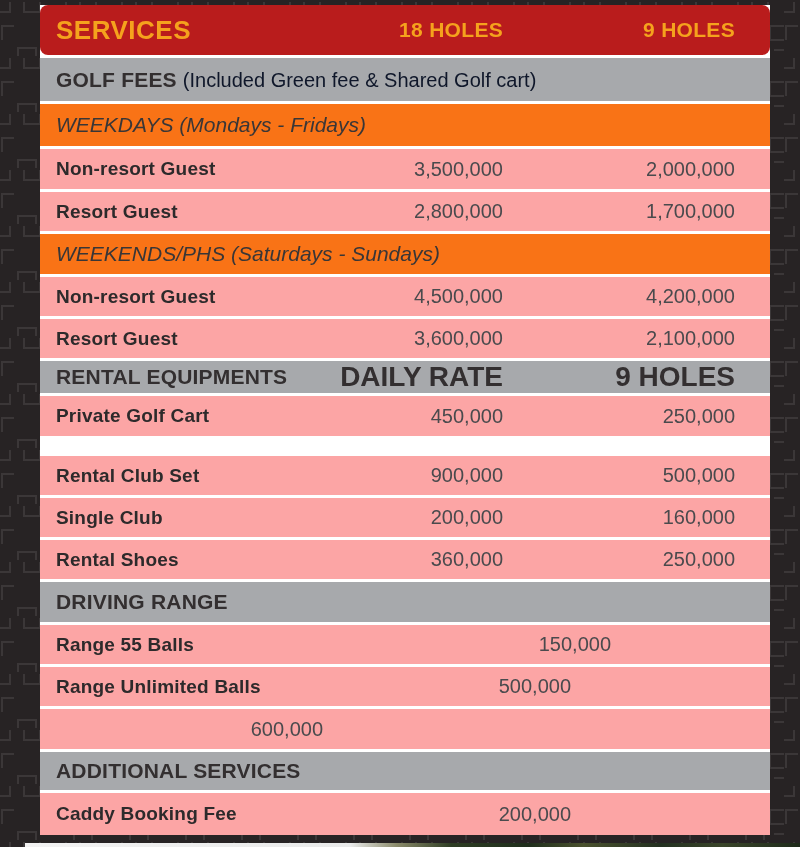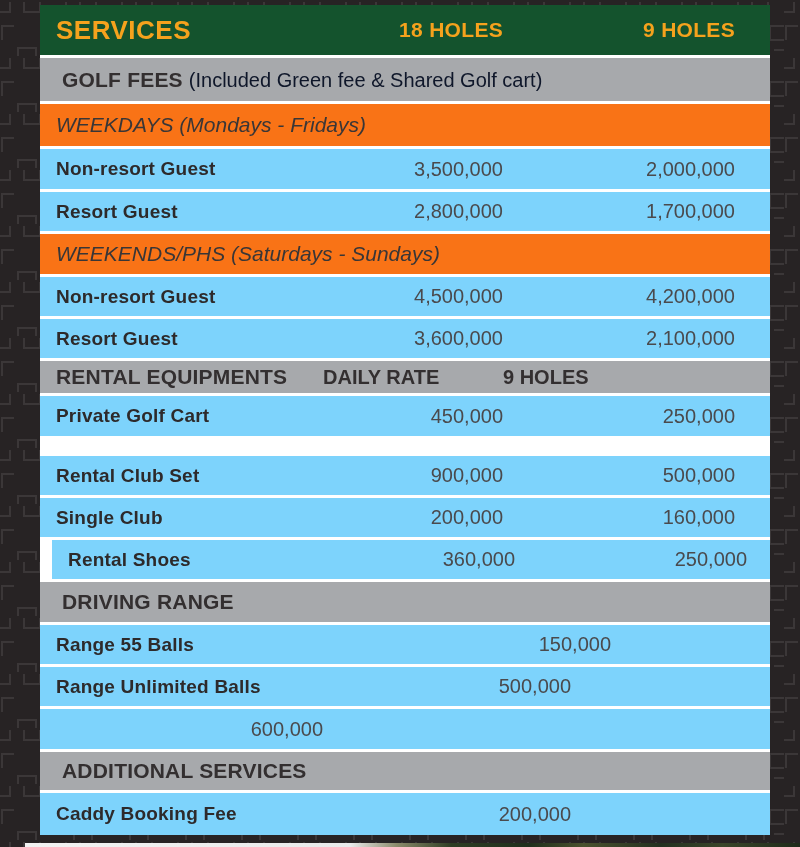--- a/index.html
+++ b/index.html
@@ -14,38 +14,38 @@
 
   
   .sheet{
     position:absolute;left:40px;top:5px;width:730px;z-index:1;
     background:#ffffff;
     display:flex;flex-direction:column;gap:3px;
   }
   .row{
     display:grid;grid-template-columns:267px 180px 232px;
     padding:0 35px 0 16px;align-items:center;
-    background:#7dd3fc;color:#2d2a2b;
+    background:#fca5a5;color:#2d2a2b;
   }
   .row.single{grid-template-columns:267px 248px 1fr;}
   .row.header{
-    background:#14532d;height:50px;
+    background:#b91c1c;height:50px;border-radius:8px;
   }
   .row.header .svc{font-size:26px;font-weight:bold;letter-spacing:.5px;color:#f5a21d;}
   .row.header .hcol{font-size:21px;font-weight:bold;letter-spacing:.3px;color:#f5a21d;text-align:right;}
   .row.section, .row.columns{background:#a7a9ac;}
   .sec-label{font-weight:bold;font-size:21px;letter-spacing:.2px;color:#332f30;white-space:nowrap;}
   .sec-note{font-weight:normal;font-size:20px;color:#0f172a;margin-left:6px;white-space:nowrap;}
-  .row.section .span-all{grid-column:1 / -1;display:flex;align-items:baseline;margin-left:6px;}
+  .row.section .span-all{grid-column:1 / -1;display:flex;align-items:baseline;}
   .row.subheader{background:#f97316;}
   .row.subheader .span-all{grid-column:1 / -1;font-style:italic;font-size:21px;color:#39363 7;}
   .row.subheader .span-all{color:#393637;}
   .lbl{font-weight:bold;font-size:19px;letter-spacing:.2px;white-space:nowrap;}
   .val{font-size:20px;color:#4a4a4d;text-align:right;white-space:nowrap;font-weight:400;}
-  .ccol{font-weight:bold;font-size:20px;color:#332f30;white-space:nowrap;}
+  .ccol{font-weight:bold;font-size:28px;color:#332f30;text-align:right;white-space:nowrap;}
 
   
   #bottom-strip{
     position:absolute;left:25px;top:843px;width:775px;height:4px;z-index:1;
     background:linear-gradient(to right,
       #f2f2f2 0%, #e9eaea 42%, #8a8a6a 48%, #2e3d24 55%,
       #1f2e1c 65%, #4a512e 72%, #233020 82%, #3a452a 90%, #1e2a1a 100%);
   }
 </style>
 </head>
@@ -120,21 +120,21 @@
     <div class="row data" style="height: 39px; margin-top: 17px;">
       <span class="lbl">Rental Club Set</span>
       <span class="val">900,000</span>
       <span class="val">500,000</span>
     </div>
     <div class="row data" style="height: 39px;">
       <span class="lbl">Single Club</span>
       <span class="val">200,000</span>
       <span class="val">160,000</span>
     </div>
-    <div class="row data" style="height: 39px; margin-left: 12px;">
+    <div class="row data" style="height: 39px;">
       <span class="lbl">Rental Shoes</span>
       <span class="val">360,000</span>
       <span class="val">250,000</span>
     </div>
     <div class="row section" style="height: 40px;">
       <div class="span-all">
         <span class="sec-label">DRIVING RANGE</span>
       </div>
     </div>
     <div class="row single" style="height: 39px; gap: 40px;">

